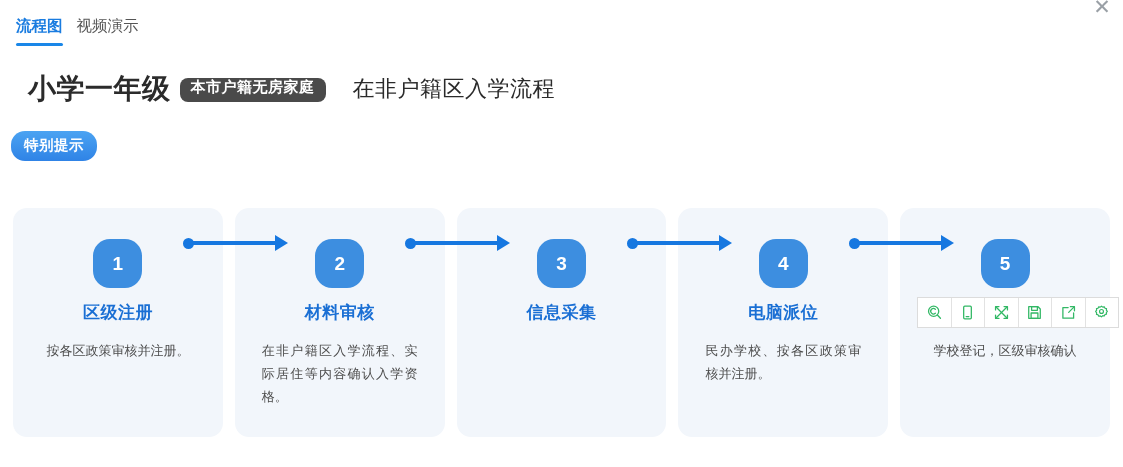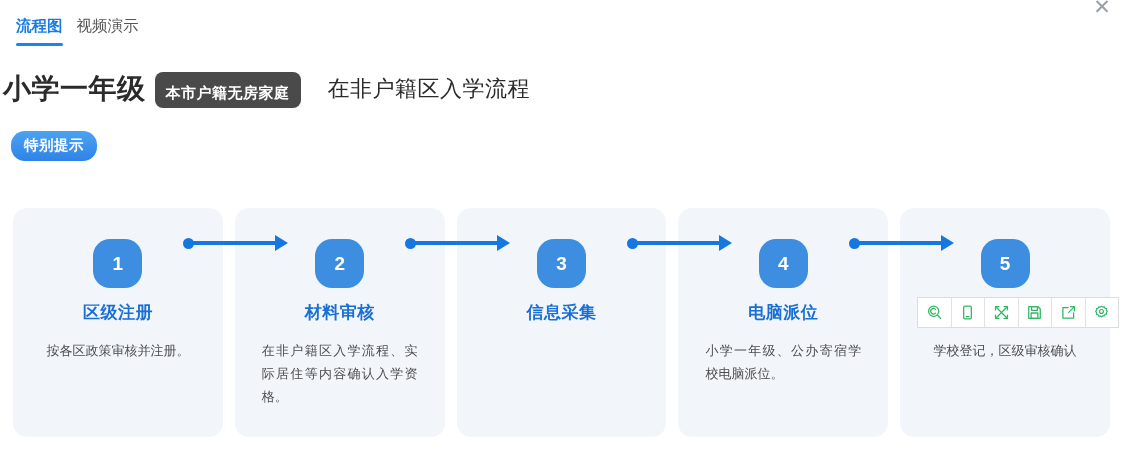--- a/index.html
+++ b/index.html
@@ -37,31 +37,31 @@
   }
   .tab.active{color:#1a7ce0;font-weight:bold;}
   .tab.inactive{color:#555;}
   .tab.active::after{
     content:"";position:absolute;left:0;bottom:0;
     width:100%;height:3.5px;background:#1a87e8;border-radius:2px;
   }
 
   
   #heading{
-    position:absolute;left:3px;top:70px;
+    position:absolute;left:28px;top:70px;
     display:flex;align-items:center;gap:9px;
     white-space:nowrap;
   }
   #heading-main{
     font-size:28px;font-weight:bold;color:#2b2b2b;letter-spacing:.5px;
   }
   #heading-badge{
     background:#4a4a4a;color:#ffffff;
     font-size:15px;font-weight:bold;
-    padding:12px 11px 5px 11px;
+    padding:0 11px 5px 11px;
     border-radius:8px;
     letter-spacing:.5px;
     position:relative;top:1px;
   }
   #heading-tail{
     font-size:22px;color:#2b2b2b;letter-spacing:.5px;margin-left:18px;
   }
 
   
   #notice{
@@ -191,21 +191,21 @@
   </div>
 
   <div class="card">
     <div class="badge">3</div>
     <div class="card-title">信息采集</div>
   </div>
 
   <div class="card">
     <div class="badge">4</div>
     <div class="card-title">电脑派位</div>
-    <div class="card-desc justify">小学一年级、公办寄宿学校电脑派位。</div>
+    <div class="card-desc justify">民办学校、按各区政策审核并注册。</div>
   </div>
 
   <div class="card">
     <div class="badge">5</div>
     <div class="card-title">进行预登记</div>
     <div class="card-desc center">学校登记，区级审核确认</div>
   </div>
 
 </div>
 

